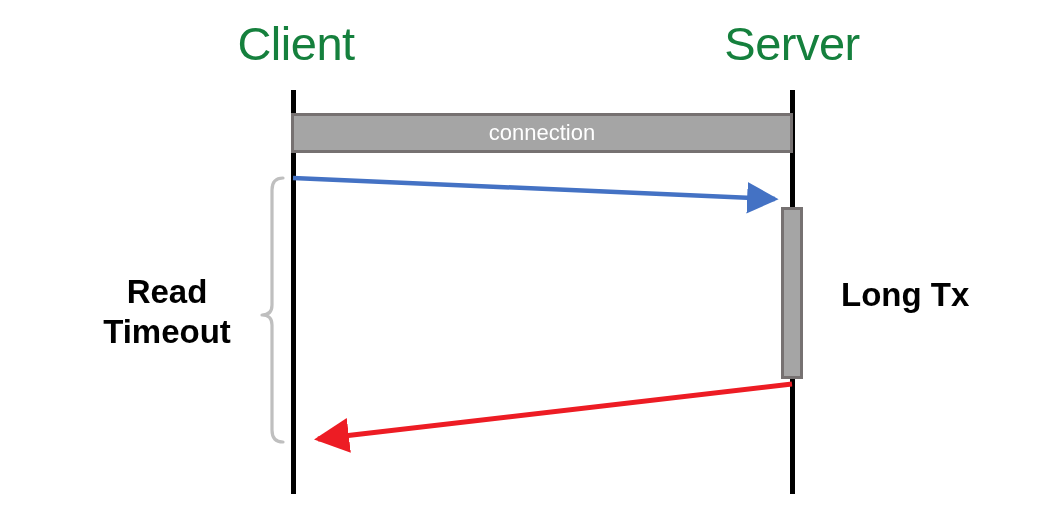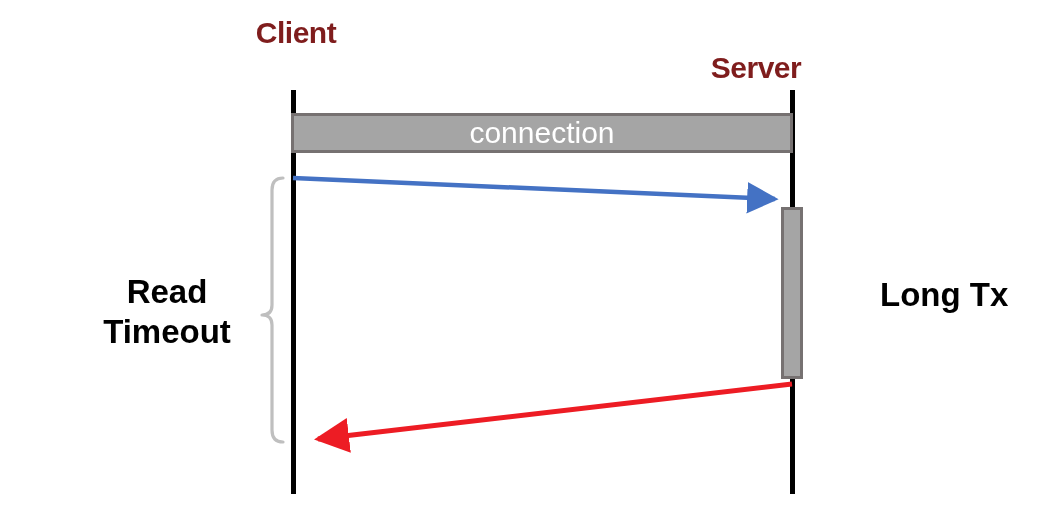--- a/index.html
+++ b/index.html
@@ -10,29 +10,29 @@
   #canvas {
     position: relative;
     width: 1046px;
     height: 508px;
     background: #ffffff;
     overflow: hidden;
     font-family: "Liberation Sans", sans-serif;
   }
   .lifeline-label {
     position: absolute;
-    font-weight: bold;
-    font-size: 30px;
-    color: #7f1d1d;
+    font-weight: normal;
+    font-size: 47px;
+    color: #15803d;
     white-space: nowrap;
     transform: translateX(-50%);
     letter-spacing: -0.5px;
   }
   #client-label { left: 296px; top: 16px; }
-  #server-label { left: 756px; top: 16px; margin-top: 35px; }
+  #server-label { left: 792px; top: 16px; }
 
   .lifeline {
     position: absolute;
     width: 5px;
     background: #000000;
     top: 90px;
     height: 404px;
   }
   #client-lifeline { left: 291px; }
   #server-lifeline { left: 790px; }
@@ -45,21 +45,21 @@
     height: 40px;
     background: #a5a5a5;
     border: 3px solid #767171;
     box-sizing: border-box;
     display: flex;
     align-items: center;
     justify-content: center;
   }
   .conn-bar-text {
     color: #ffffff;
-    font-size: 30px;
+    font-size: 22px;
     line-height: 1;
   }
 
   .activation {
     position: absolute;
     left: 781px;
     top: 207px;
     width: 22px;
     height: 172px;
     background: #a5a5a5;
@@ -84,21 +84,21 @@
     line-height: 1.22;
     white-space: pre;
   }
   #read-timeout-label {
     left: 87px;
     top: 272px;
     width: 160px;
     text-align: center;
   }
   #long-tx-label {
-    left: 880px;
+    left: 841px;
     top: 275px;
   }
 </style>
 </head>
 <body>
 
 <div id="canvas">
 
   <div class="lifeline-label" id="client-label">Client</div>
 

